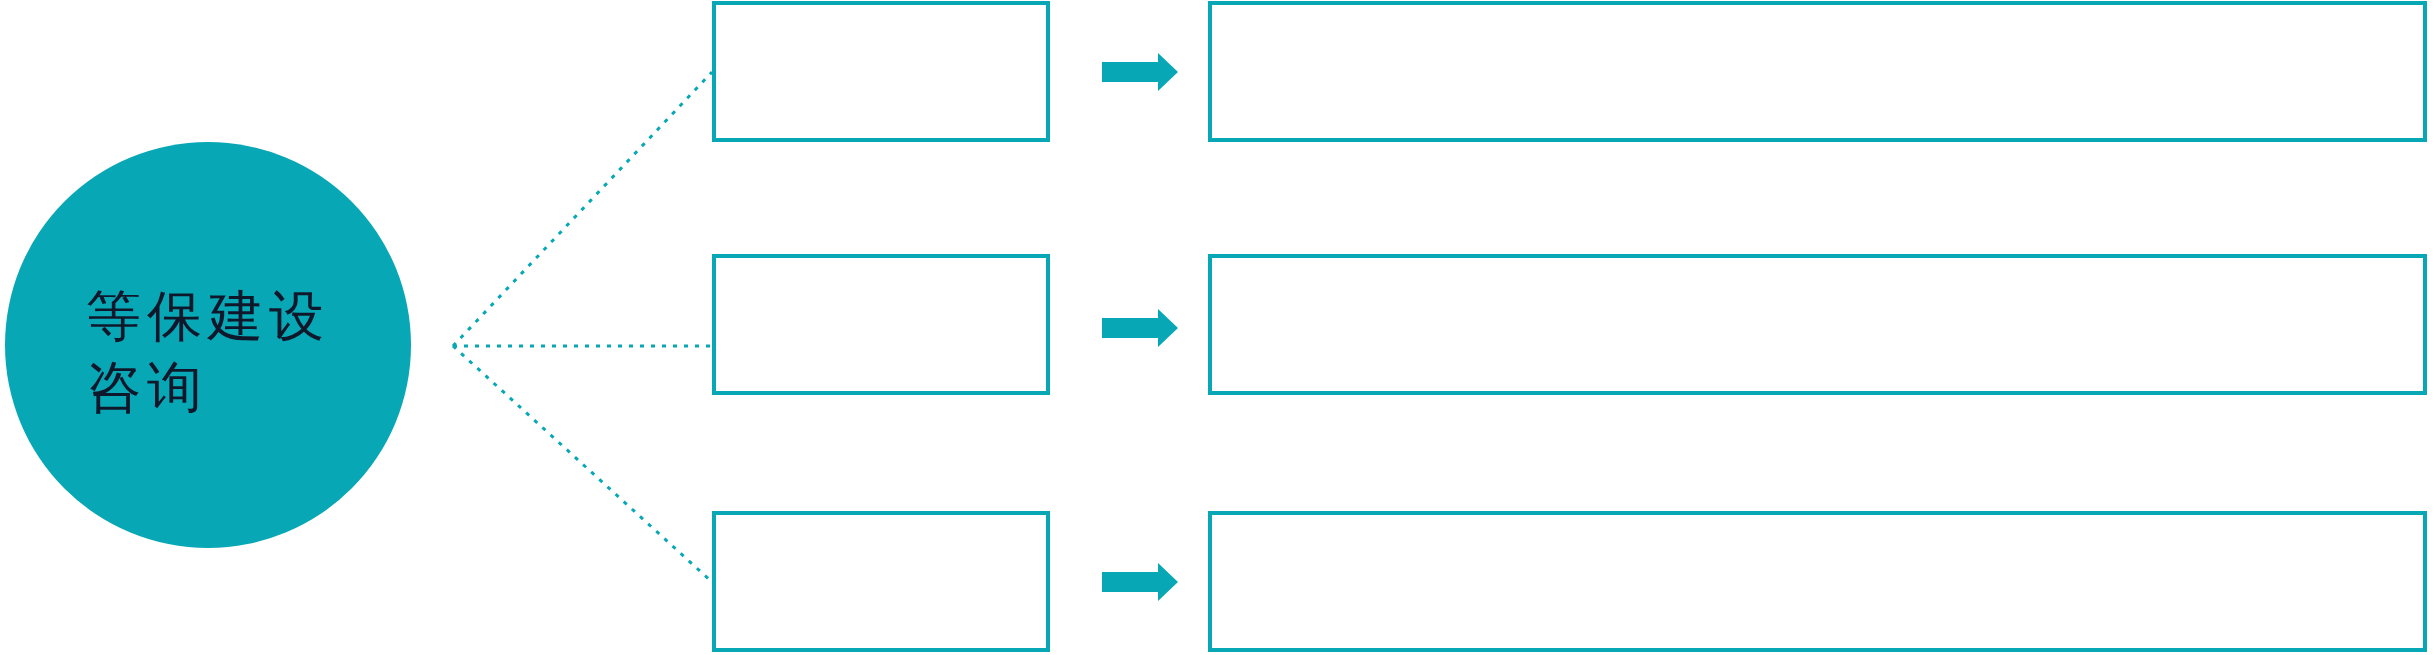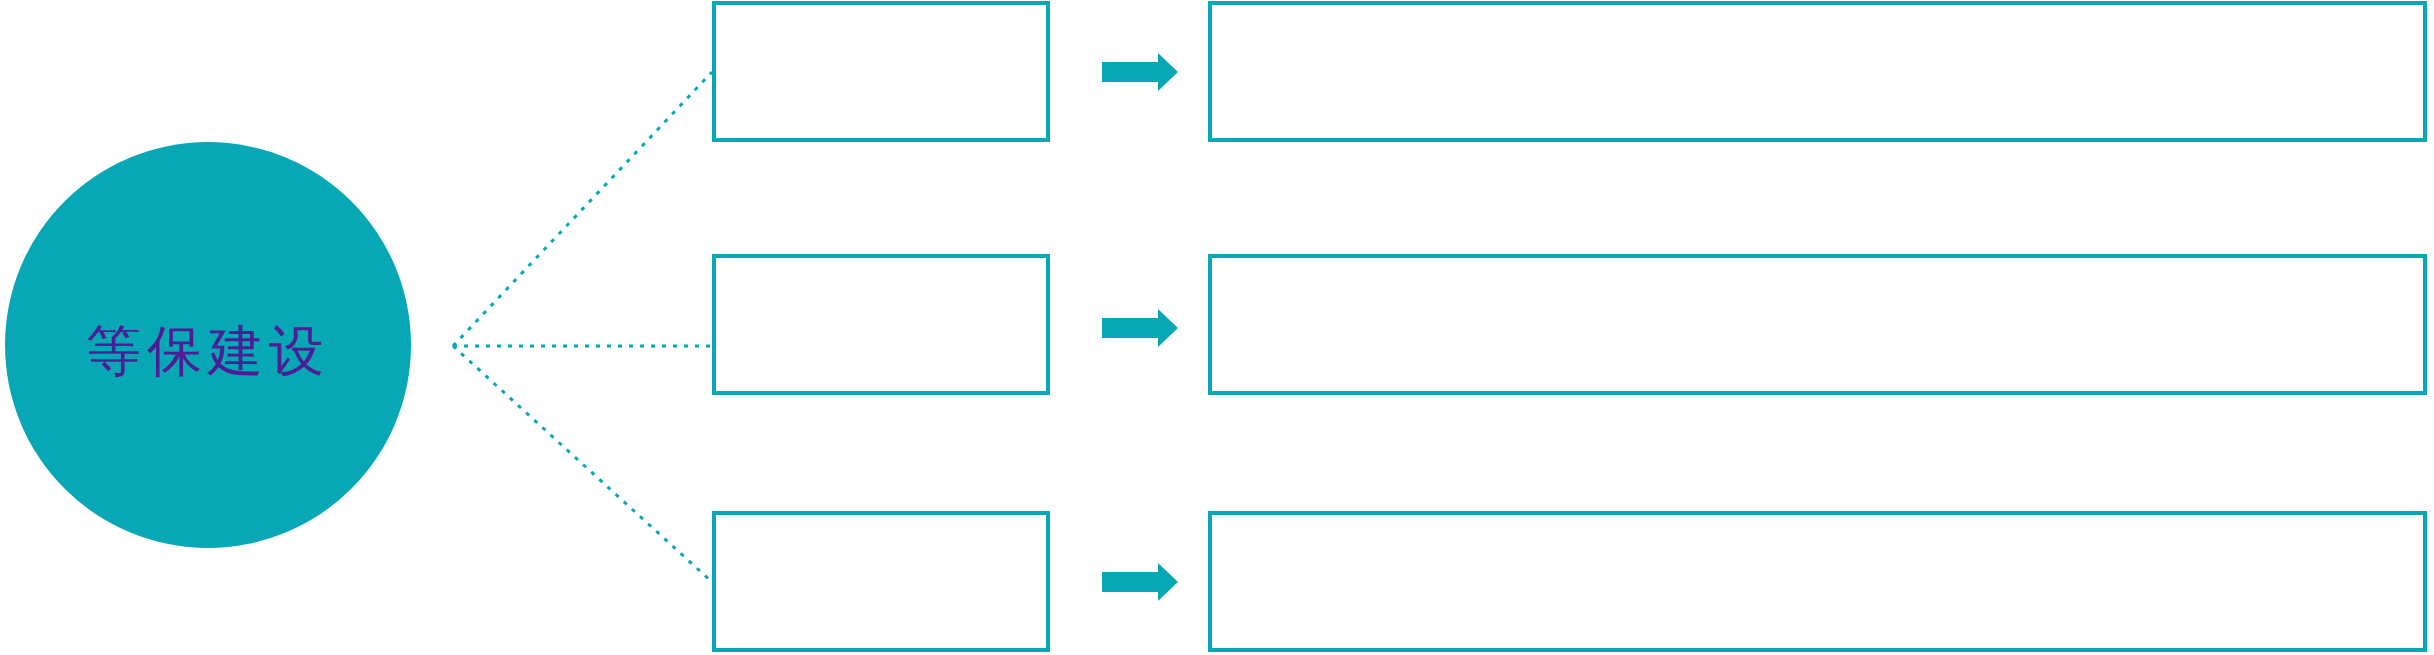--- a/index.html
+++ b/index.html
@@ -22,21 +22,21 @@
     stroke-width: 3;
     stroke-dasharray: 4 7;
     fill: none;
   }
   .circle {
     position: absolute;
     left: 5px; top: 142px;
     width: 406px; height: 406px;
     border-radius: 50%;
     background: var(--accent, #08a7b6);
-    color: #4c1d95;
+    color: #0f172a;
     display: flex;
     align-items: center;
     justify-content: center;
     text-align: left;
     padding-top: 14px;
   }
   .circle-label {
     font-size: 55px;
     line-height: 1.3;
     letter-spacing: 6px;
@@ -72,20 +72,21 @@
 
   <svg class="connectors" viewBox="0 0 2434 655" preserveAspectRatio="none" xmlns="http://www.w3.org/2000/svg">
     <line x1="453" y1="346" x2="712" y2="72"></line>
     <line x1="453" y1="346" x2="712" y2="346"></line>
     <line x1="453" y1="346" x2="712" y2="582"></line>
   </svg>
 
   <div class="circle">
     <div class="circle-label">
       <span>等保建设</span><br>
+      <span>咨询</span>
     </div>
   </div>
 
   <div class="box small r1">
     <span class="box-label"></span>
   </div>
   <svg class="arrow a1" viewBox="0 0 76 40" preserveAspectRatio="none" xmlns="http://www.w3.org/2000/svg">
     <polygon points="0,10 56,10 56,1 76,20 56,39 56,30 0,30"></polygon>
   </svg>
   <div class="box large r1">

